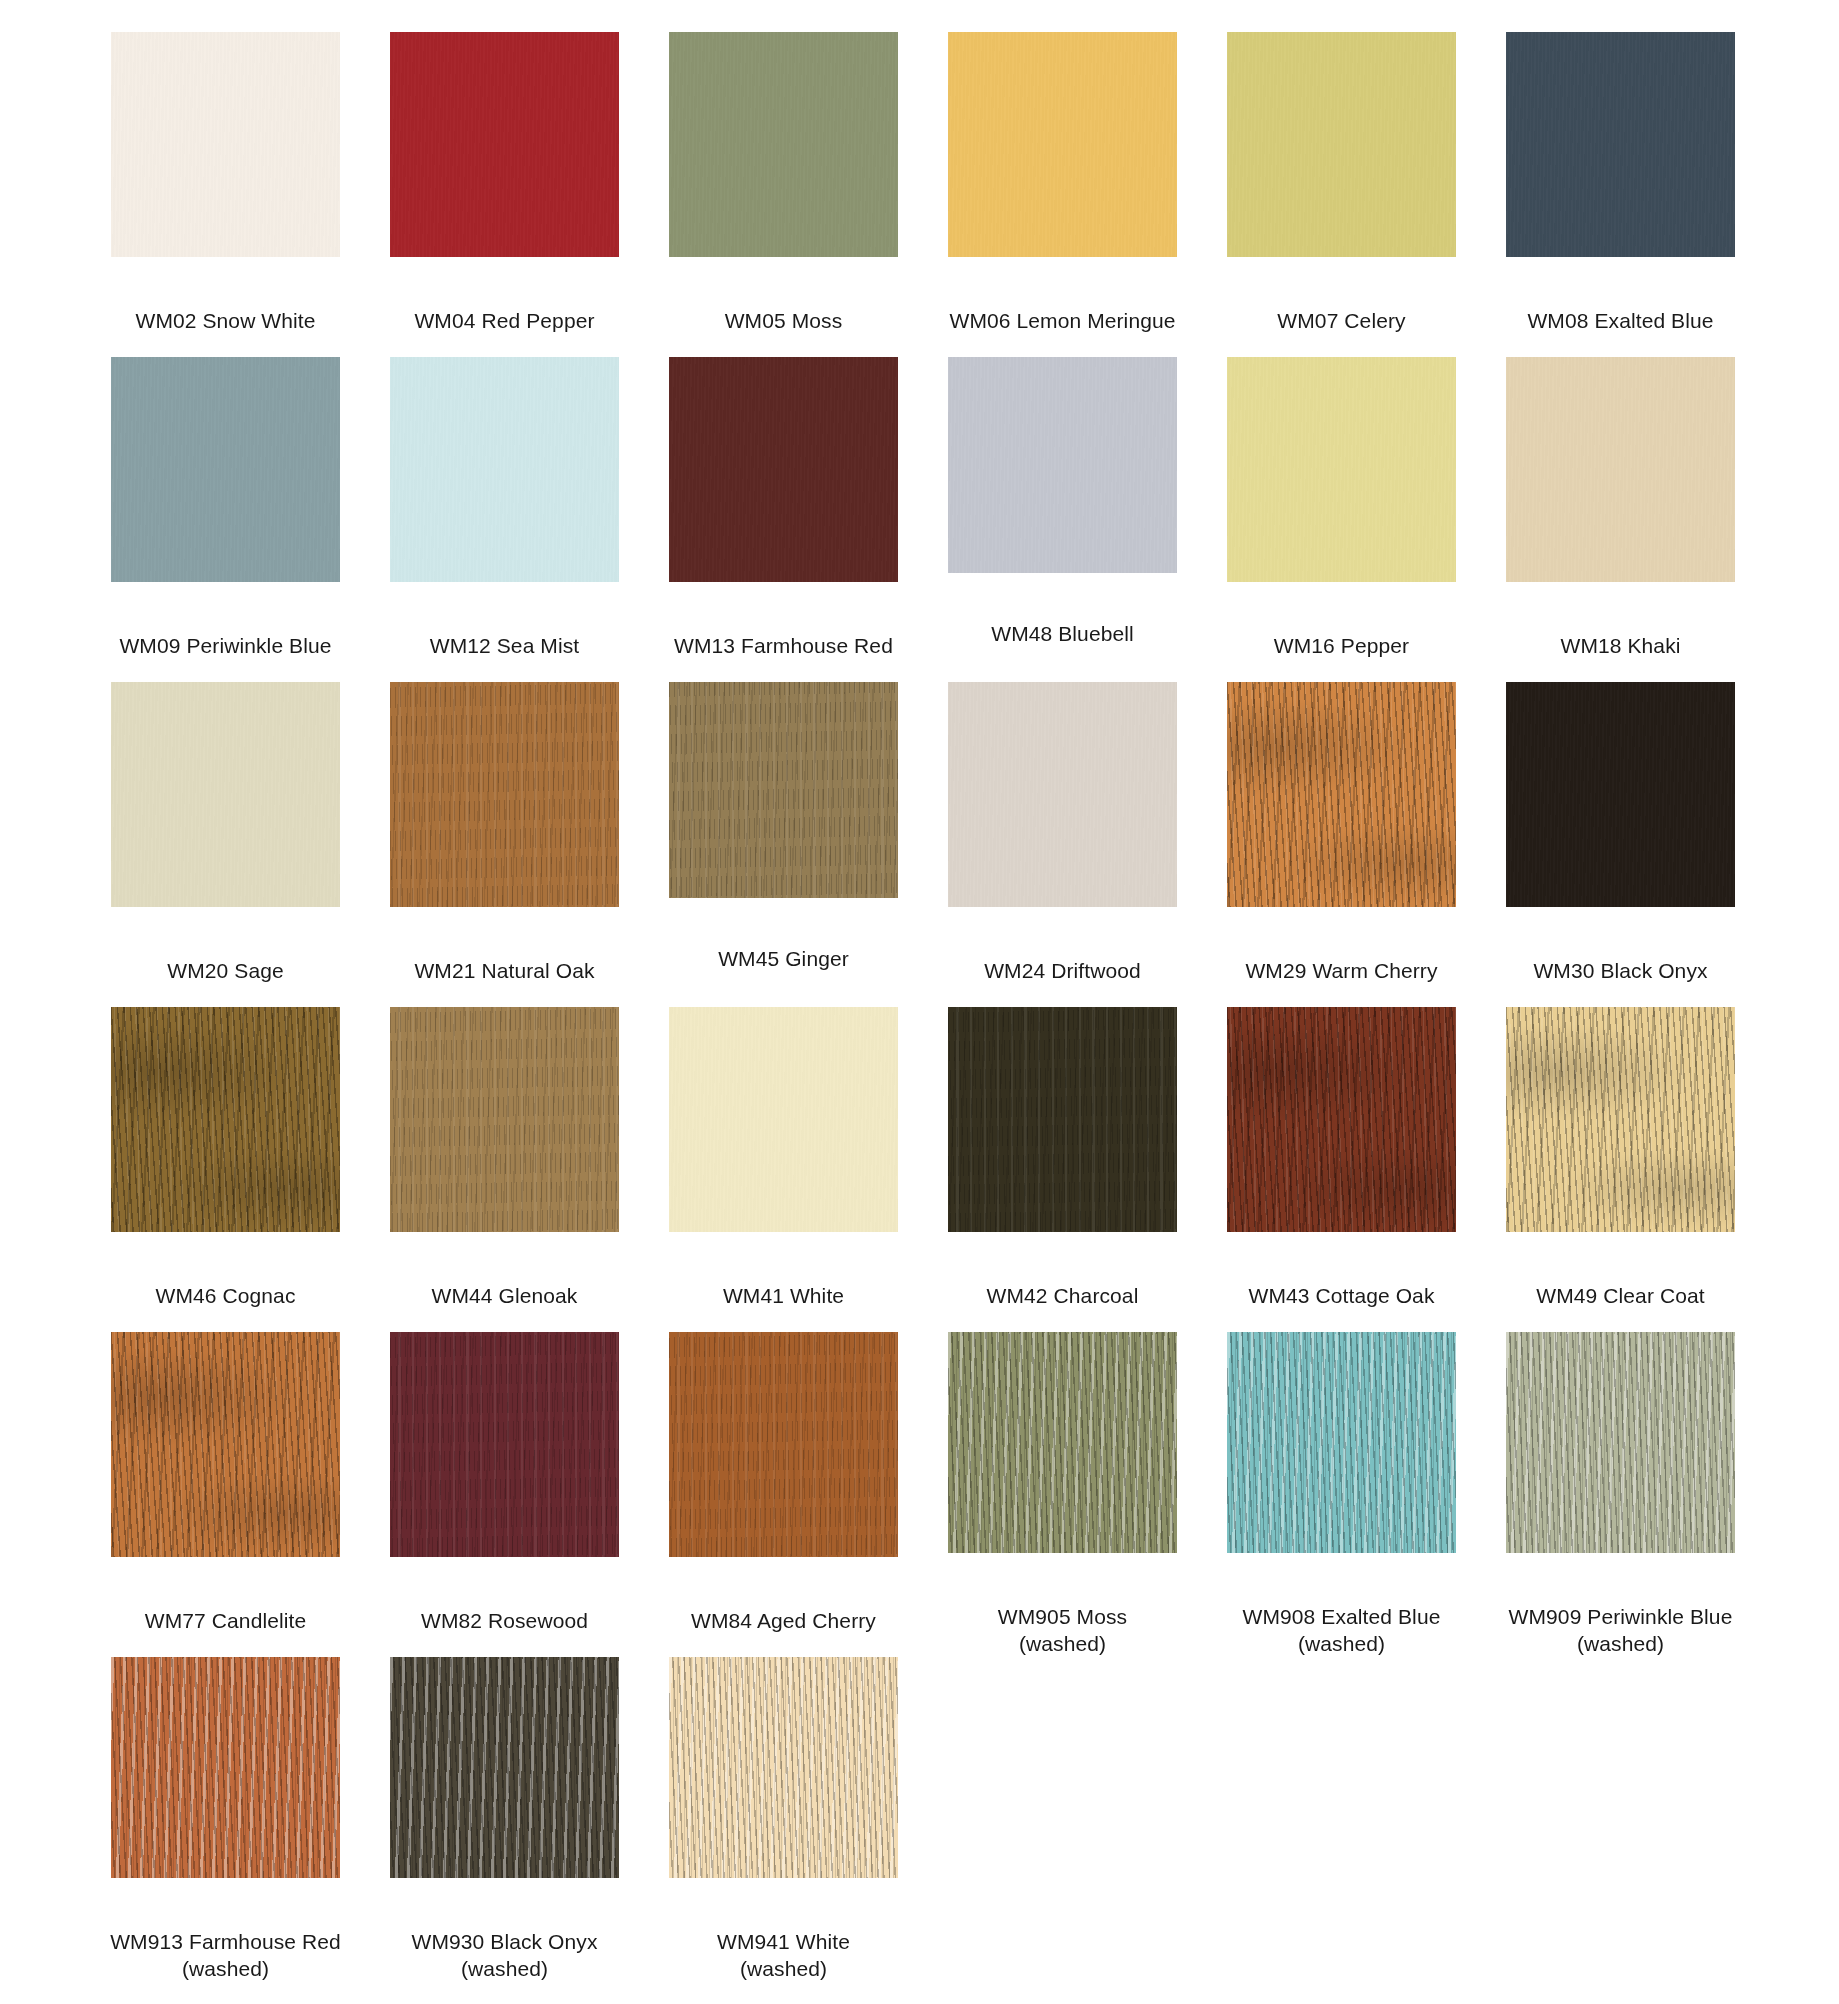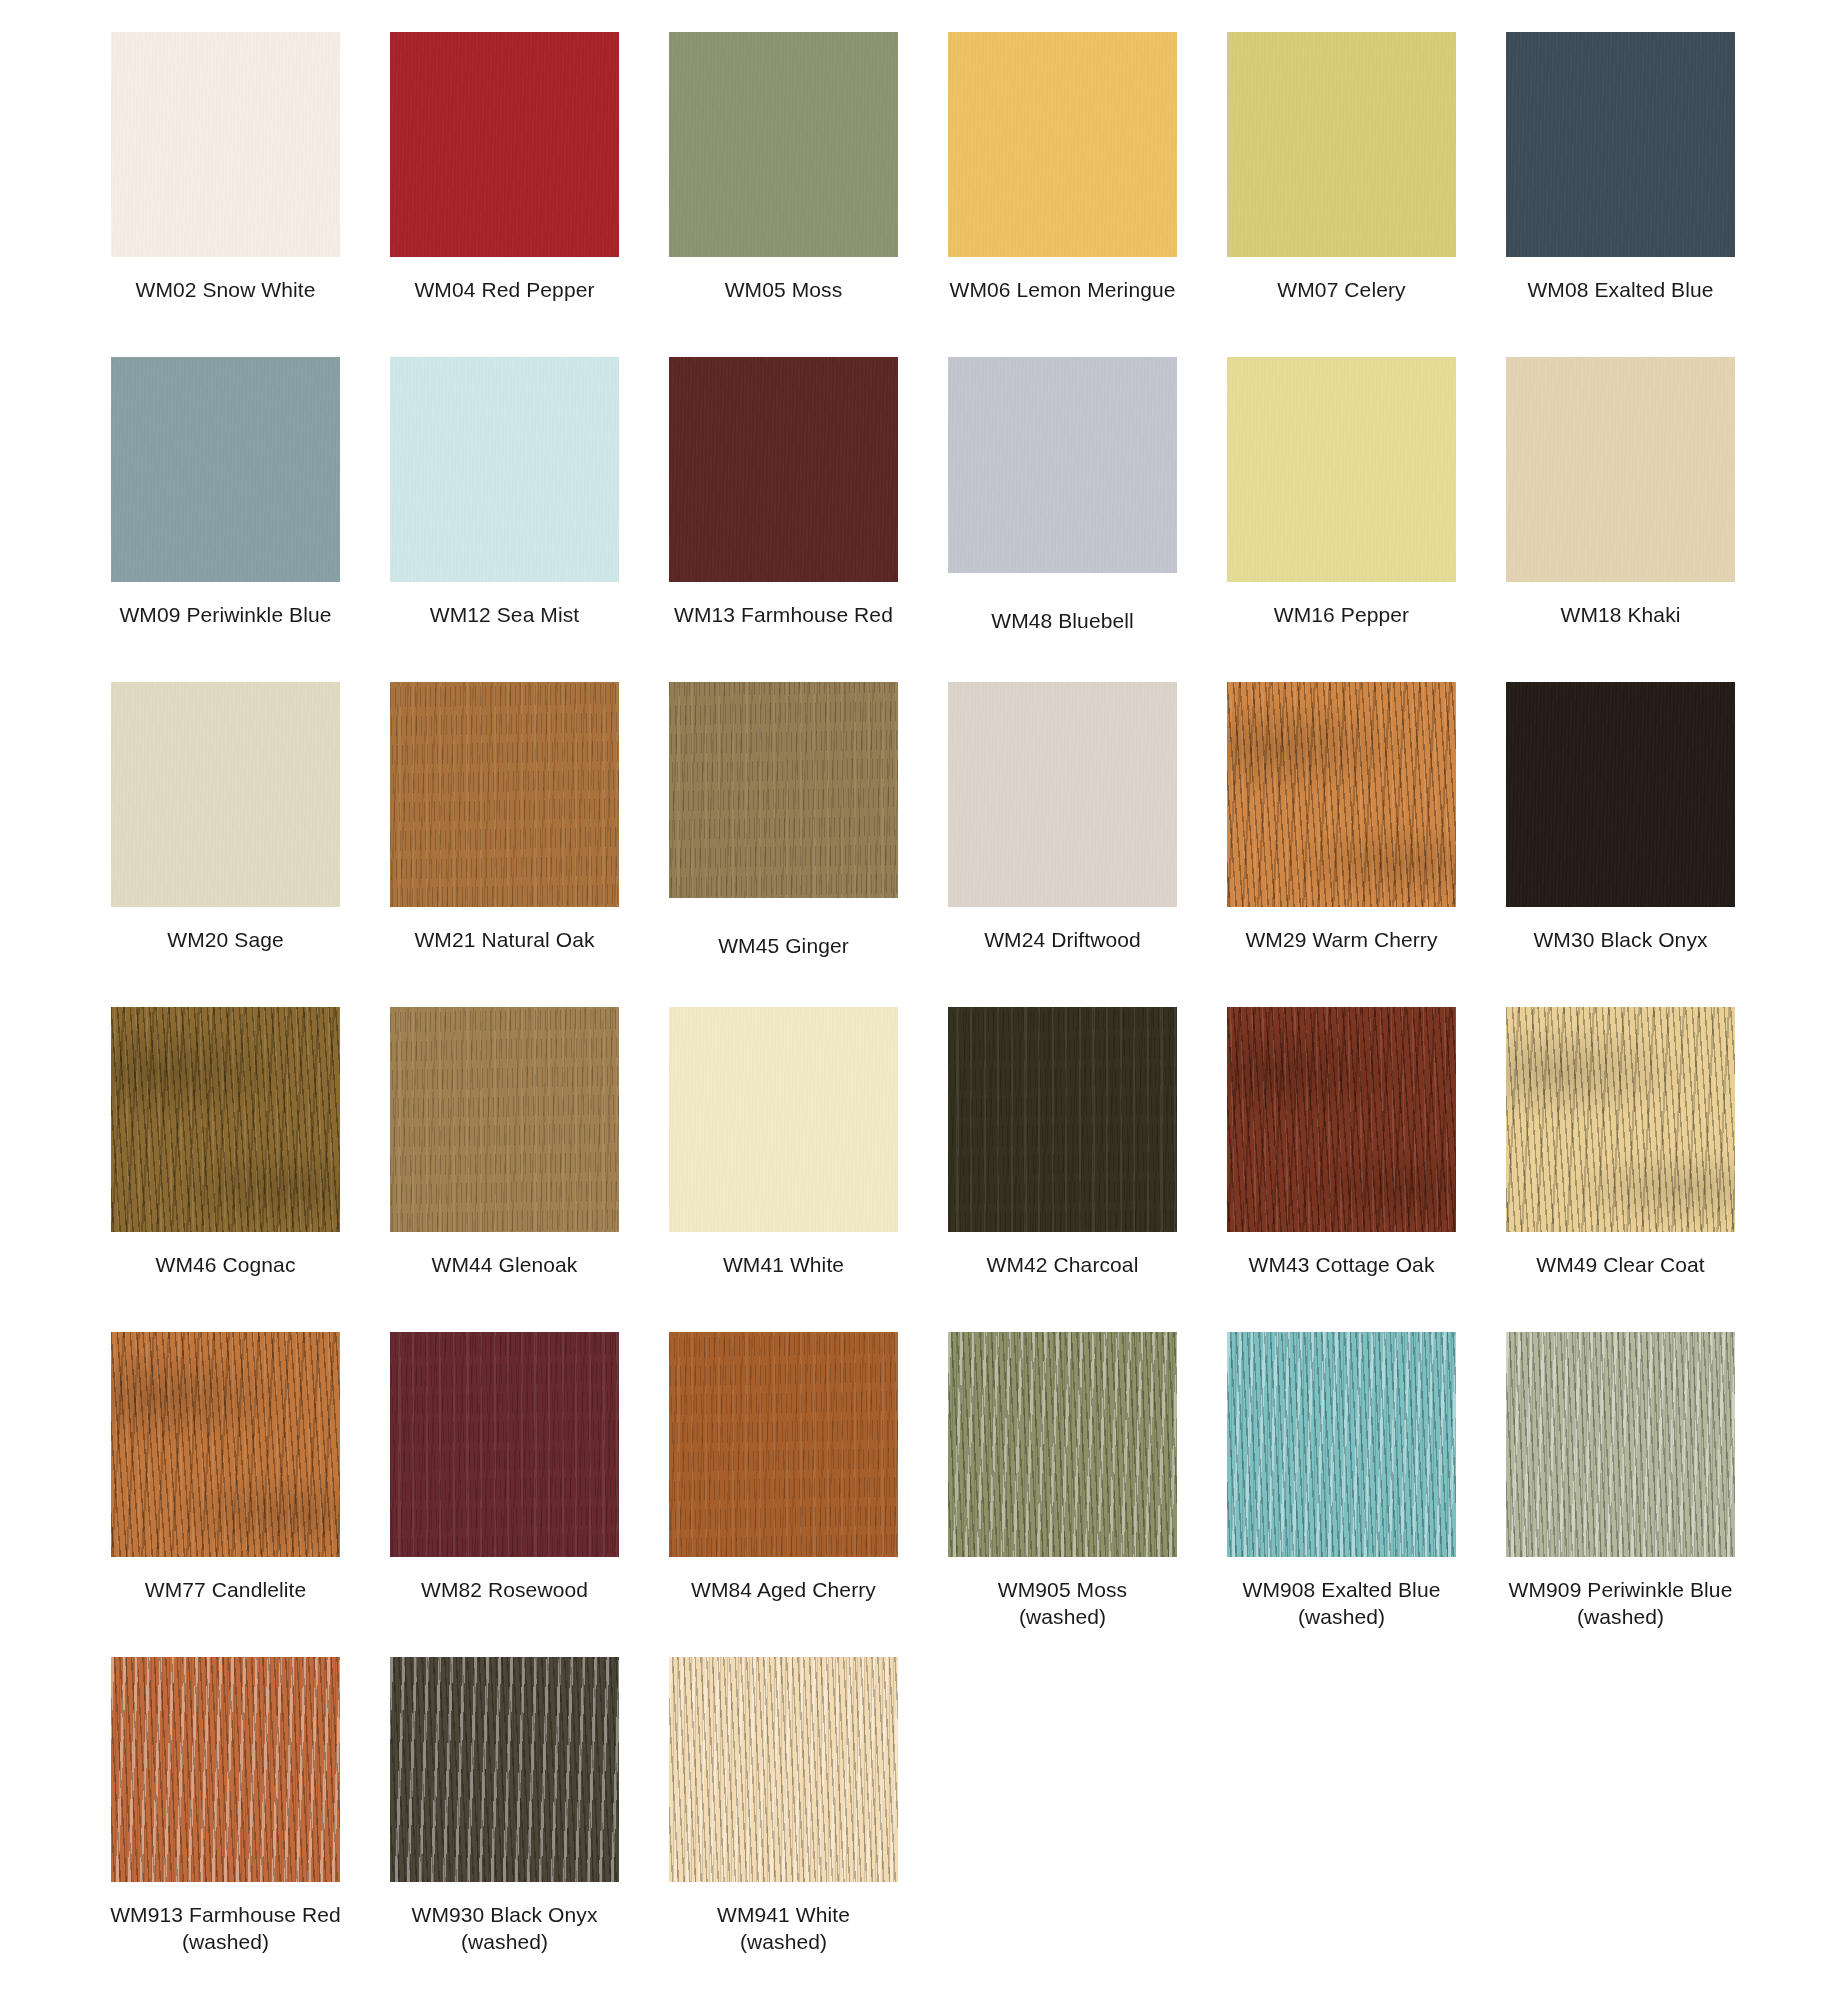--- a/index.html
+++ b/index.html
@@ -21,20 +21,21 @@
     display:grid;
     grid-template-columns:repeat(6,229px);
     column-gap:50px;
     grid-auto-rows:325px;
   }
   .cell{
     width:229px;
     display:flex;
     flex-direction:column;
     align-items:center;
+    gap:31px;
   }
   .swatch{
     width:229px;
     height:225px;
     position:relative;
     overflow:hidden;
     background-color:#cccccc;
   }
   .swatch .tex{
     position:absolute;
@@ -96,21 +97,21 @@
     margin-top:19.3px;
     width:236px;
     text-align:center;
     font-size:21px;
     line-height:27px;
     color:#1a1a1a;
     letter-spacing:0.1px;
     white-space:pre-line;
   }
   .cell.nudge-up .swatch{height:216px;}
-  .cell.nudge-up .label{margin-top:34px;}
+  .cell.nudge-up .label{margin-top:16px;}
 </style>
 </head>
 <body>
 
 <div id="chart">
   <div class="grid">
       <div class="cell">
         <div class="swatch t-solid" style="background-color: rgb(245, 238, 229);">
           <div class="tex"></div>
         </div>

